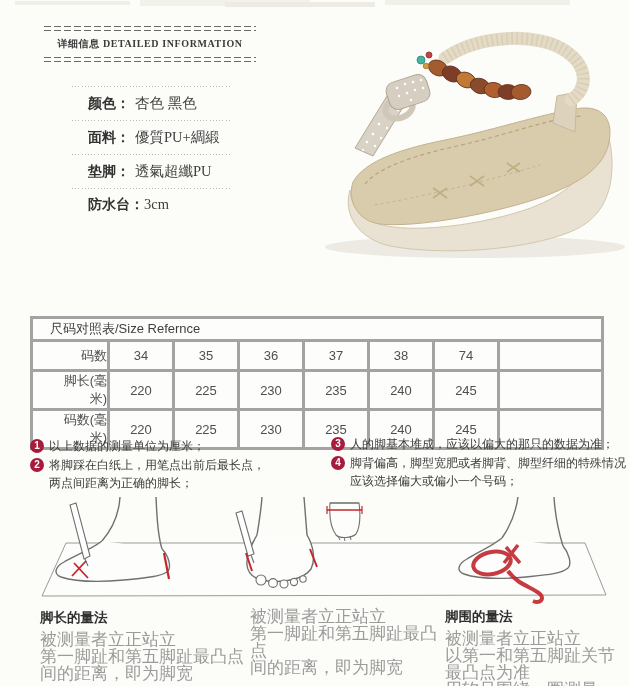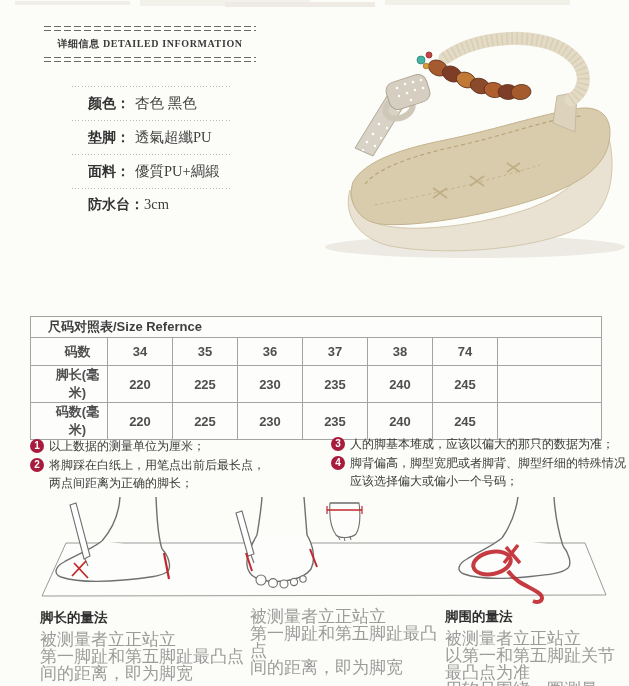--- a/index.html
+++ b/index.html
@@ -47,28 +47,28 @@
 
   
   .product-svg{position:absolute;left:295px;top:0;}
 
   
   .size-table{
     position:absolute;left:30px;top:316px;width:571px;
     border-collapse:collapse;table-layout:fixed;background:#fdfdfc;
   }
   .size-table td{
-    border:1px solid #a3a3a3;
+    border:3px solid #a3a3a3;
     font-size:13px;color:#4f4f4f;
-    height:27px;text-align:center;padding:0;font-weight:bold;
+    height:27px;text-align:center;padding:0;
   }
   .size-table td.tbl-title{
     height:20px;text-align:left;padding-left:17px;font-size:13px;color:#3e3e3e;
   }
-  .size-table td.row-label{text-align:center;padding-left:17px;}
+  .size-table td.row-label{text-align:right;padding-left:17px;}
 
   
   .notes-col{position:absolute;}
   .notes-col1{left:30px;top:437px;width:292px;}
   .notes-col2{left:331px;top:435px;width:297px;}
   .note{display:flex;margin-bottom:1px;}
   .note-num{
     width:14px;height:14px;border-radius:50%;
     background:#a71b3c;color:#fff;
     font-size:10px;line-height:14px;text-align:center;
@@ -104,26 +104,26 @@
     <div class="detail-title">详细信息 DETAILED INFORMATION</div>
     <div class="double-dash"></div>
   </div>
 
   <ul class="spec-list">
     <li class="spec-li">
       <span class="spec-label">颜色：</span>
       <span class="spec-value">杏色 黑色</span>
     </li>
     <li class="spec-li">
+      <span class="spec-label">面料：</span>
+      <span class="spec-value">優質PU+綢緞</span>
+    </li>
+    <li class="spec-li">
       <span class="spec-label">垫脚：</span>
       <span class="spec-value">透氣超纖PU</span>
-    </li>
-    <li class="spec-li">
-      <span class="spec-label">面料：</span>
-      <span class="spec-value">優質PU+綢緞</span>
     </li>
     <li class="spec-li">
       <span class="spec-label">防水台：</span>
       <span class="spec-value">3cm</span>
     </li>
   </ul>
 
   <svg class="product-svg" width="334" height="278" viewBox="0 0 334 278" role="img">
 
     <ellipse cx="180" cy="247" rx="150" ry="11" fill="#eceae2"></ellipse>

